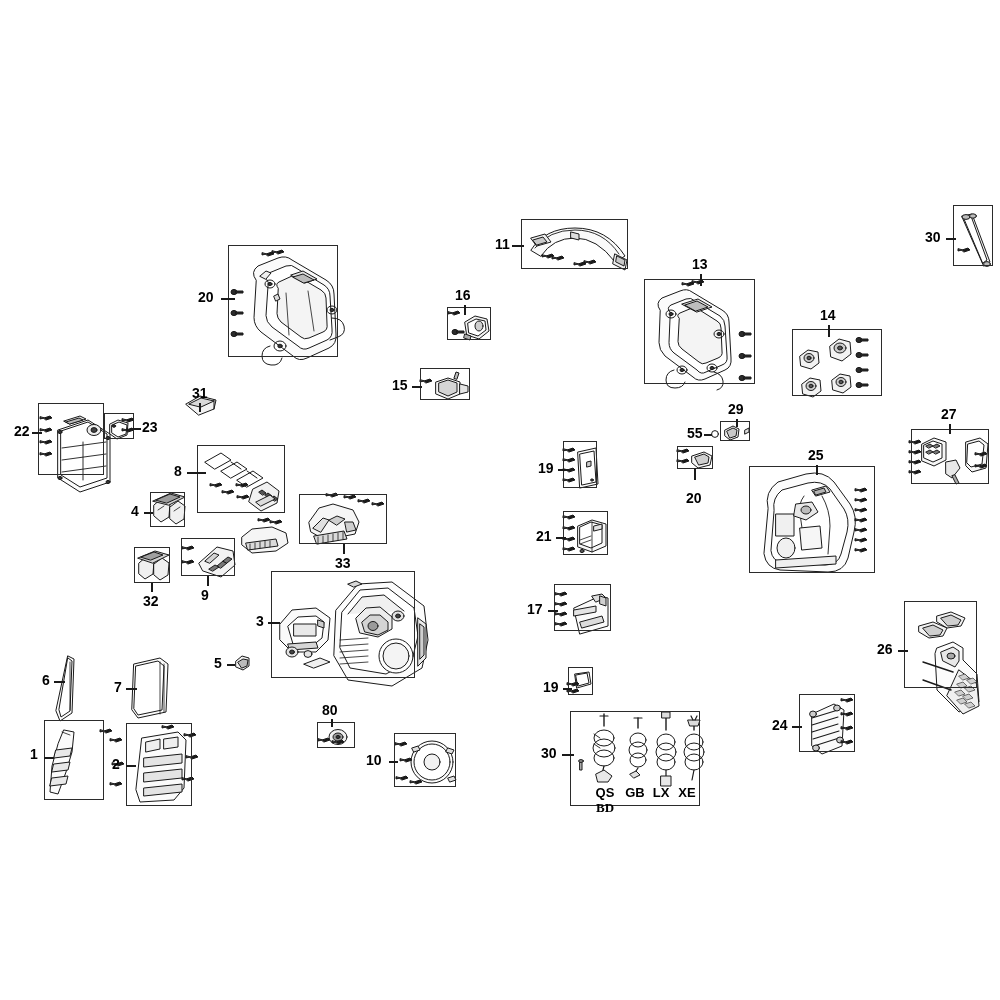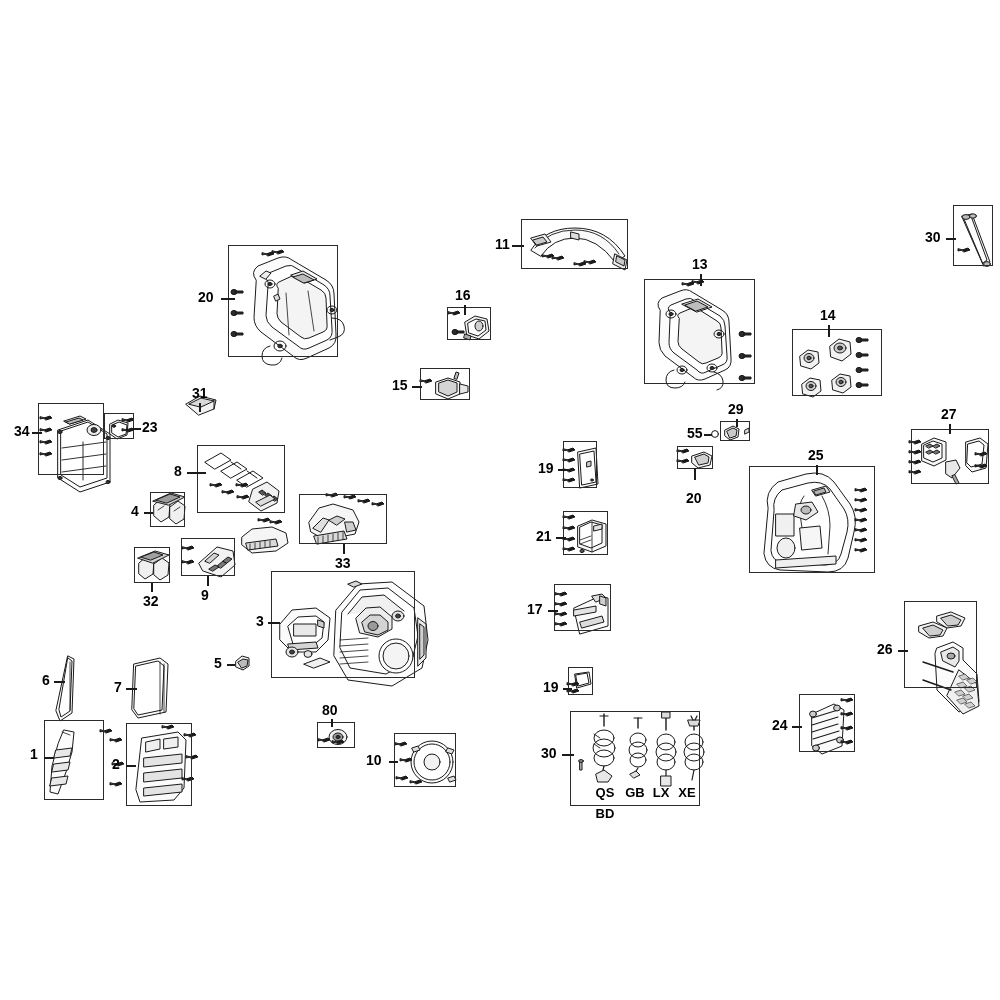--- a/index.html
+++ b/index.html
@@ -793,32 +793,32 @@
   <span class="lbl" style="left:538px;top:459px;">19</span>
   <span class="lbl" style="left:543px;top:678px;">19</span>
   <span class="lbl" style="left:686px;top:477px;margin-top:12px;">20</span>
   <span class="lbl" style="left:536px;top:527px;">21</span>
   <span class="lbl" style="left:925px;top:228px;">30</span>
   <span class="lbl" style="left:142px;top:418px;">23</span>
   <span class="lbl" style="left:772px;top:716px;">24</span>
   <span class="lbl" style="left:808px;top:446px;">25</span>
   <span class="lbl" style="left:877px;top:640px;">26</span>
   <span class="lbl" style="left:941px;top:405px;">27</span>
-  <span class="lbl" style="left:14px;top:422px;">34</span>
+  <span class="lbl" style="left:14px;top:422px;">22</span>
   <span class="lbl" style="left:728px;top:400px;">29</span>
   <span class="lbl" style="left:541px;top:744px;">30</span>
   <span class="lbl" style="left:192px;top:384px;">31</span>
   <span class="lbl" style="left:143px;top:592px;">32</span>
   <span class="lbl" style="left:335px;top:554px;">33</span>
   <span class="lbl" style="left:687px;top:424px;">55</span>
   <span class="lbl" style="left:322px;top:701px;">80</span>
 
   <div class="cap" style="left:591px;top:786px;width:28px;">
     <div>QS</div>
-    <div style="margin-top:8px;">BD</div>
+    <div style="margin-top:2px;font-family:Liberation Serif, serif;">BD</div>
   </div>
   <div class="cap" style="left:622px;top:786px;width:26px;">
     <div>GB</div>
   </div>
   <div class="cap" style="left:649px;top:786px;width:24px;">
     <div>LX</div>
   </div>
   <div class="cap" style="left:675px;top:786px;width:24px;">
     <div>XE</div>
   </div>

